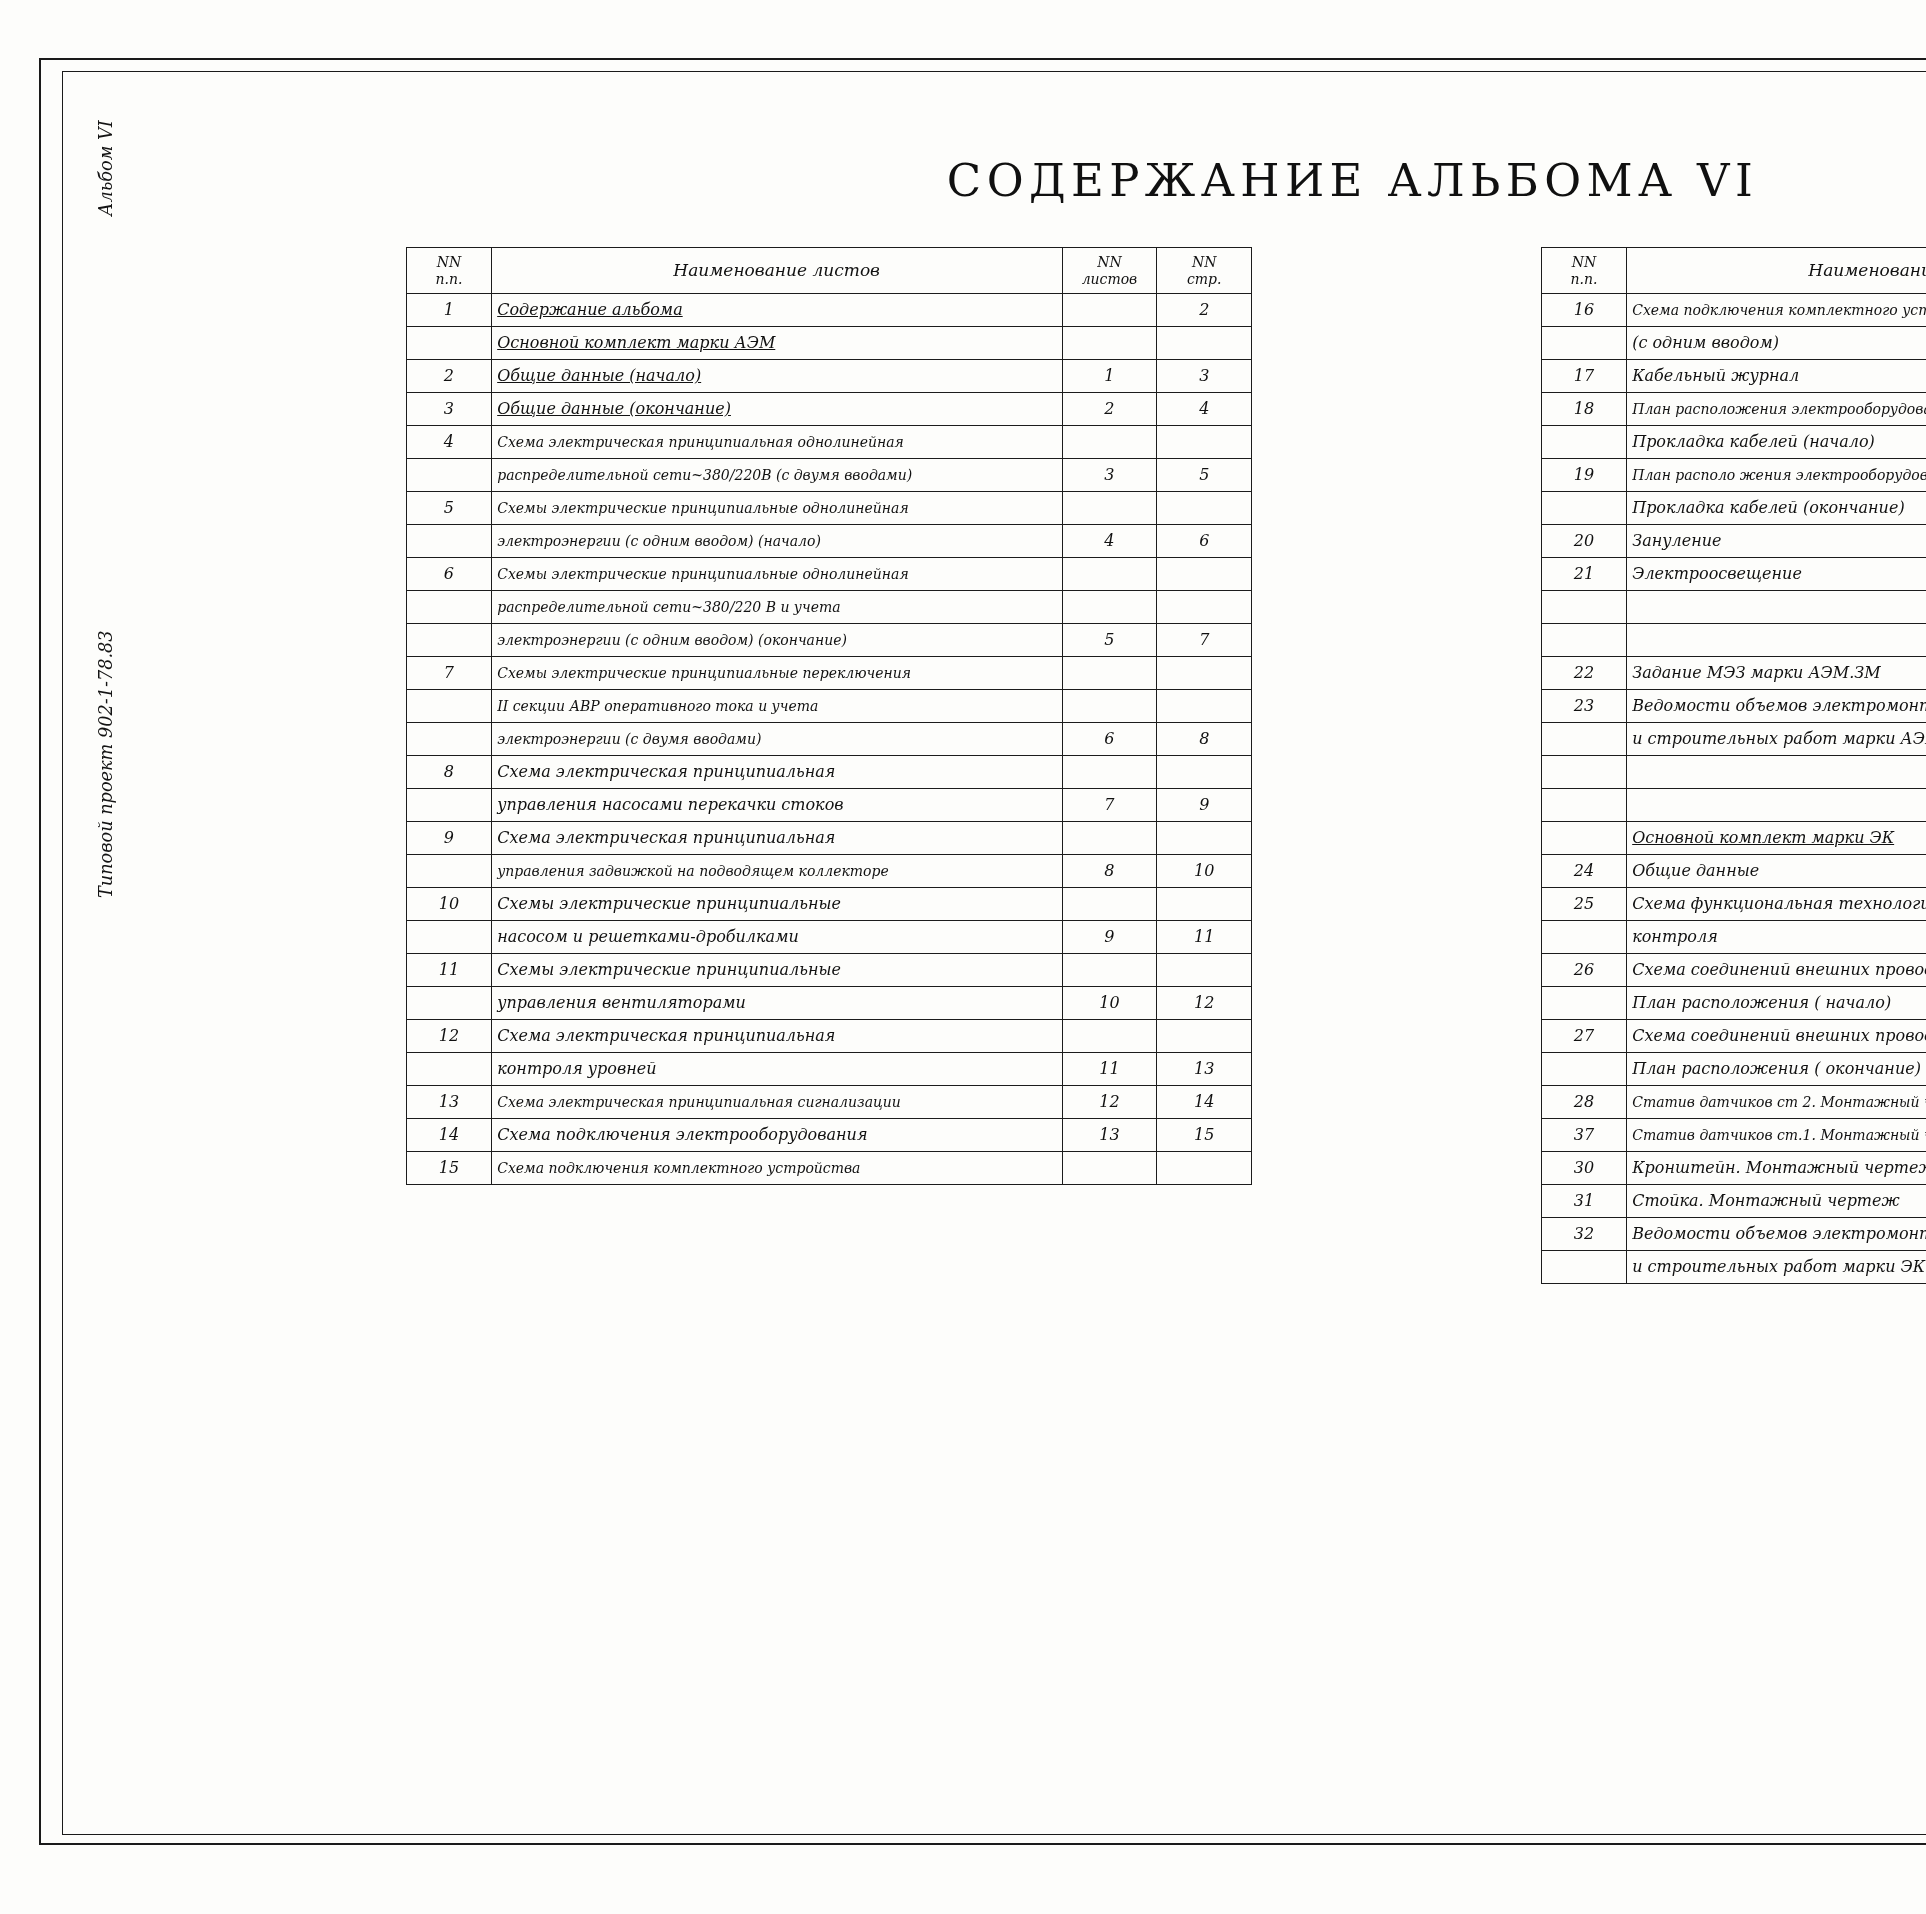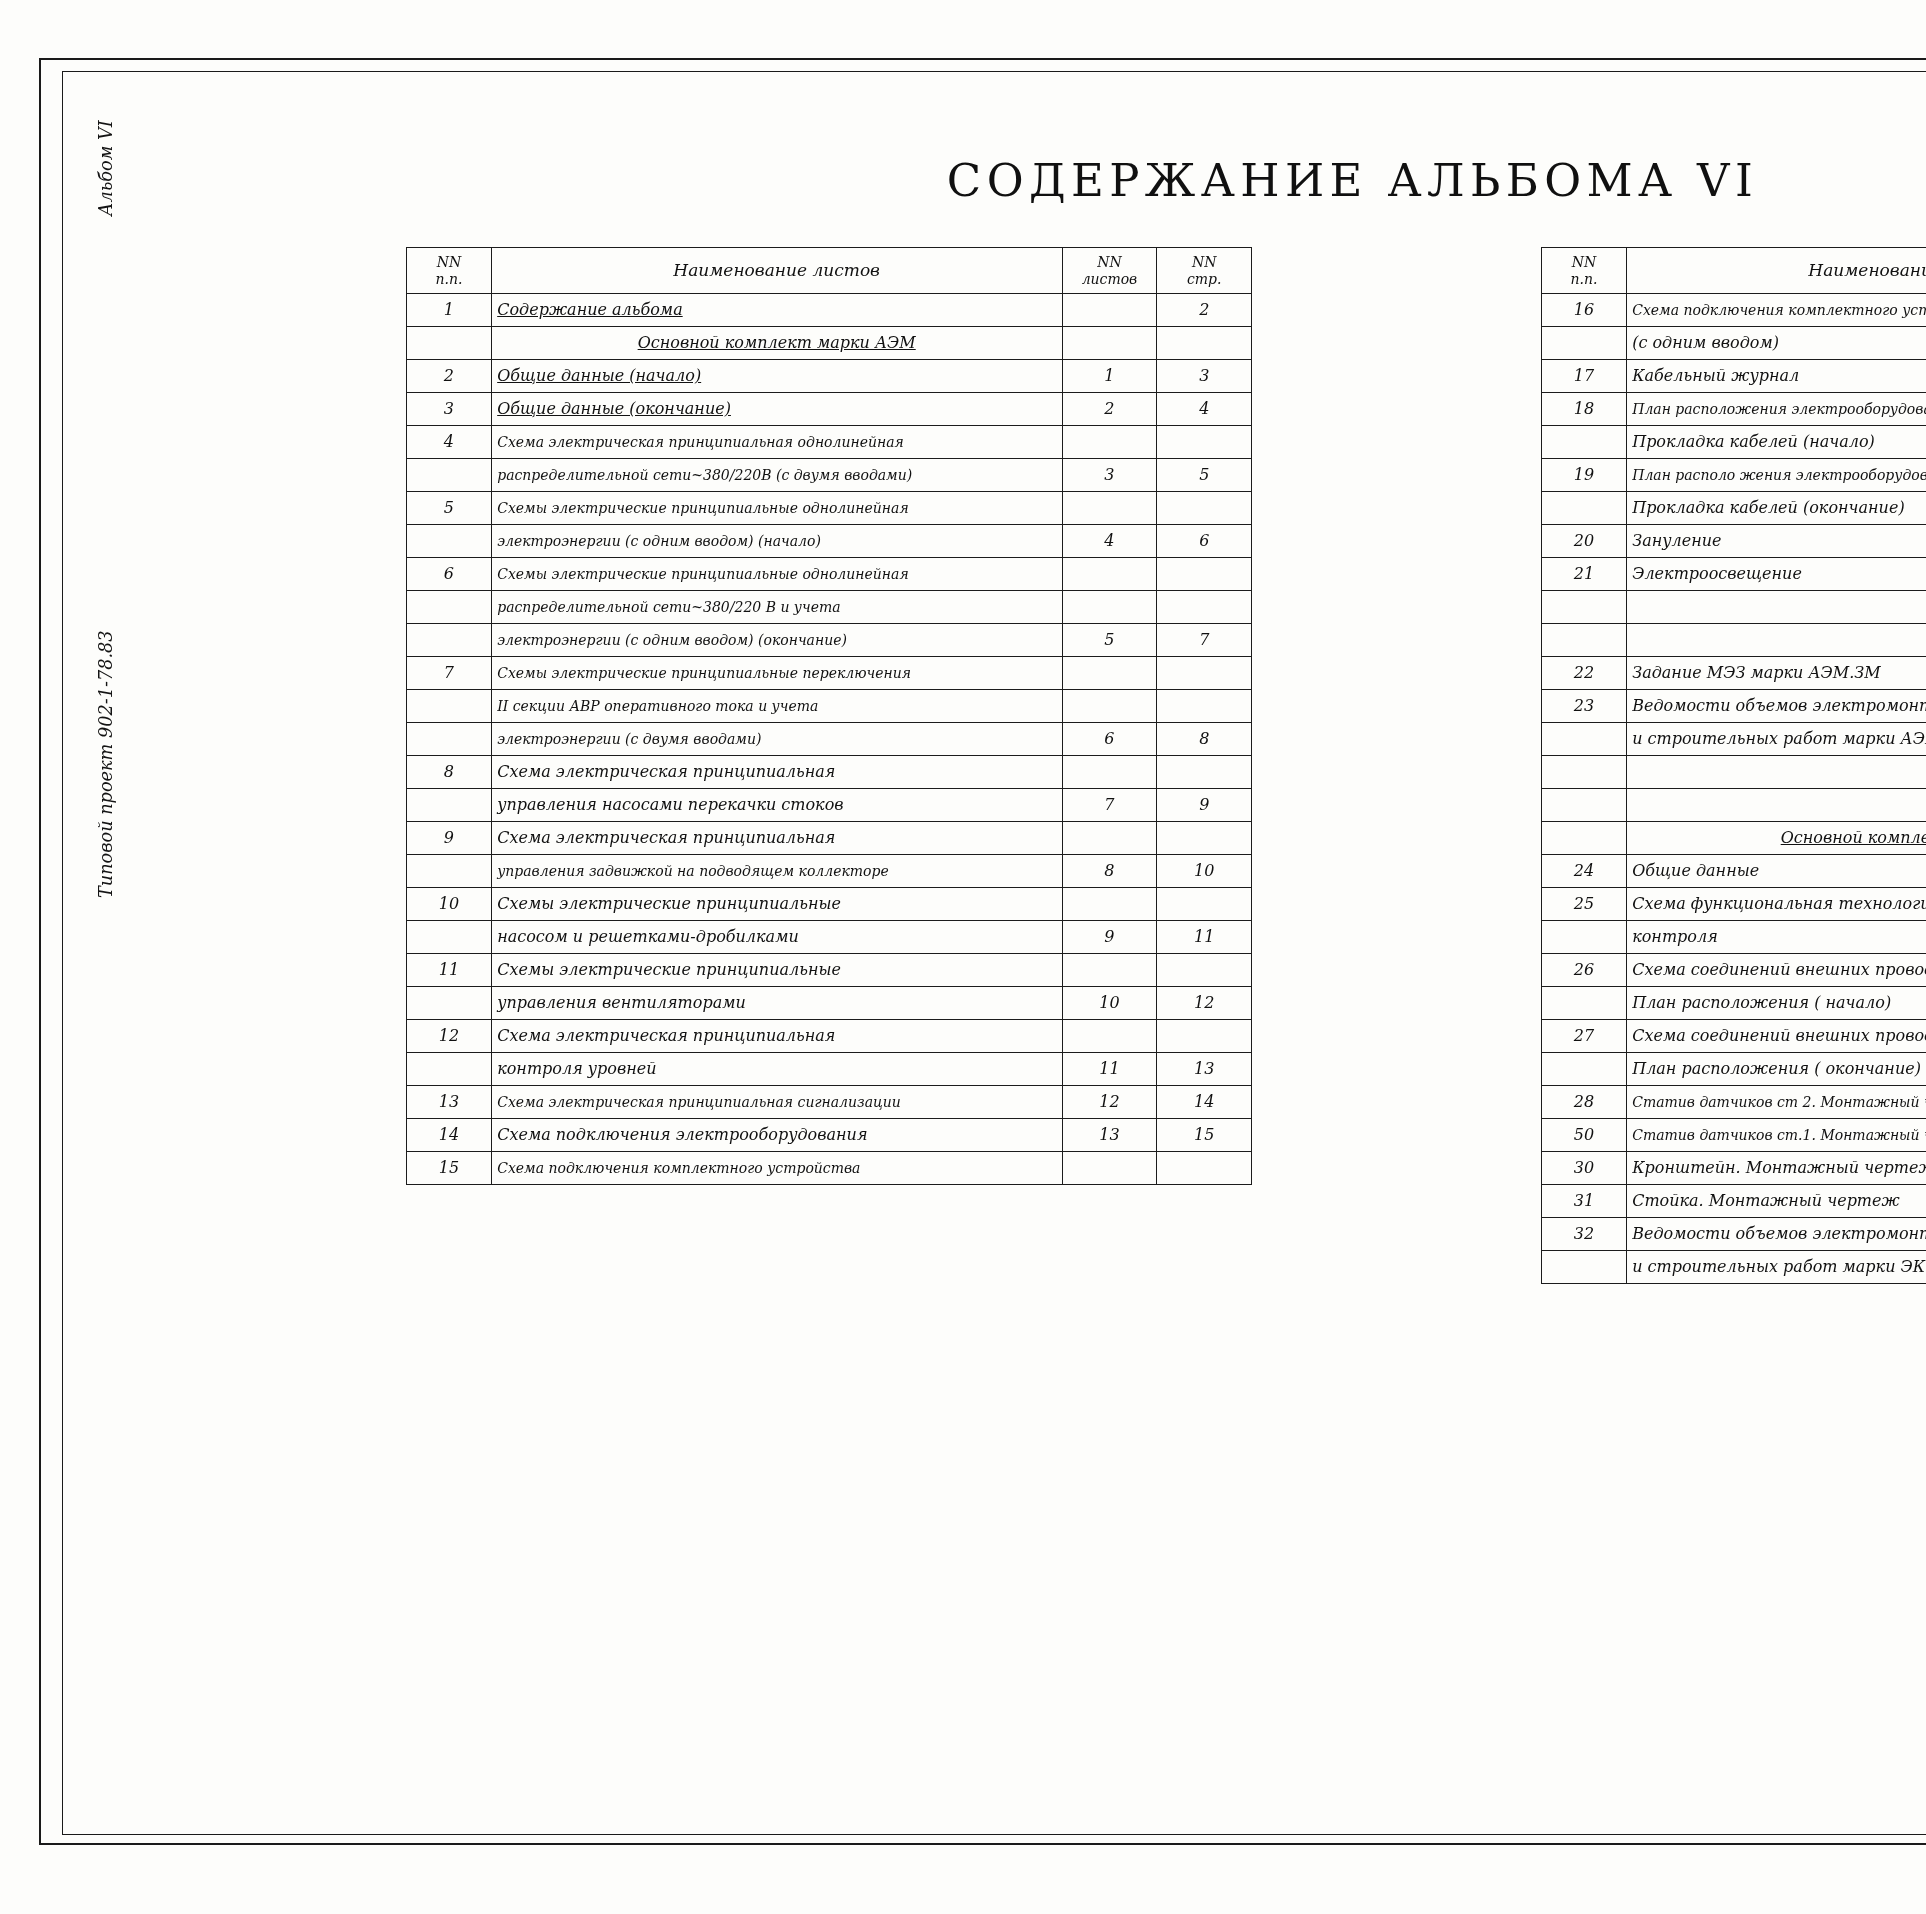--- a/index.html
+++ b/index.html
@@ -105,21 +105,21 @@
   tr.hdr td.big {
     font-size: 17px;
   }
   tr.row td {
     height: 32px;
   }
   td.indent {
     padding-left: 27px;
   }
   td.center-name {
-    text-align: center;
+    text-align: left;
   }
   .u {
     text-decoration: underline;
     font-style: italic;
   }
   .small-name {
     font-size: 14px;
   }
   .hdr-two {
     display: block;
@@ -429,21 +429,21 @@
         </tr>
         <tr class="row">
           <td class="col-no"></td>
           <td class="col-name indent">План  расположения ( окончание)</td>
         </tr>
         <tr class="row">
           <td class="col-no">28</td>
           <td class="col-name small-name">Статив датчиков ст 2. Монтажный чертеж</td>
         </tr>
         <tr class="row">
-          <td class="col-no">50</td>
+          <td class="col-no">37</td>
           <td class="col-name small-name">Статив датчиков ст.1. Монтажный чертеж</td>
         </tr>
         <tr class="row">
           <td class="col-no">30</td>
           <td class="col-name">Кронштейн. Монтажный  чертеж</td>
         </tr>
         <tr class="row">
           <td class="col-no">31</td>
           <td class="col-name">Стойка.  Монтажный  чертеж</td>
         </tr>

